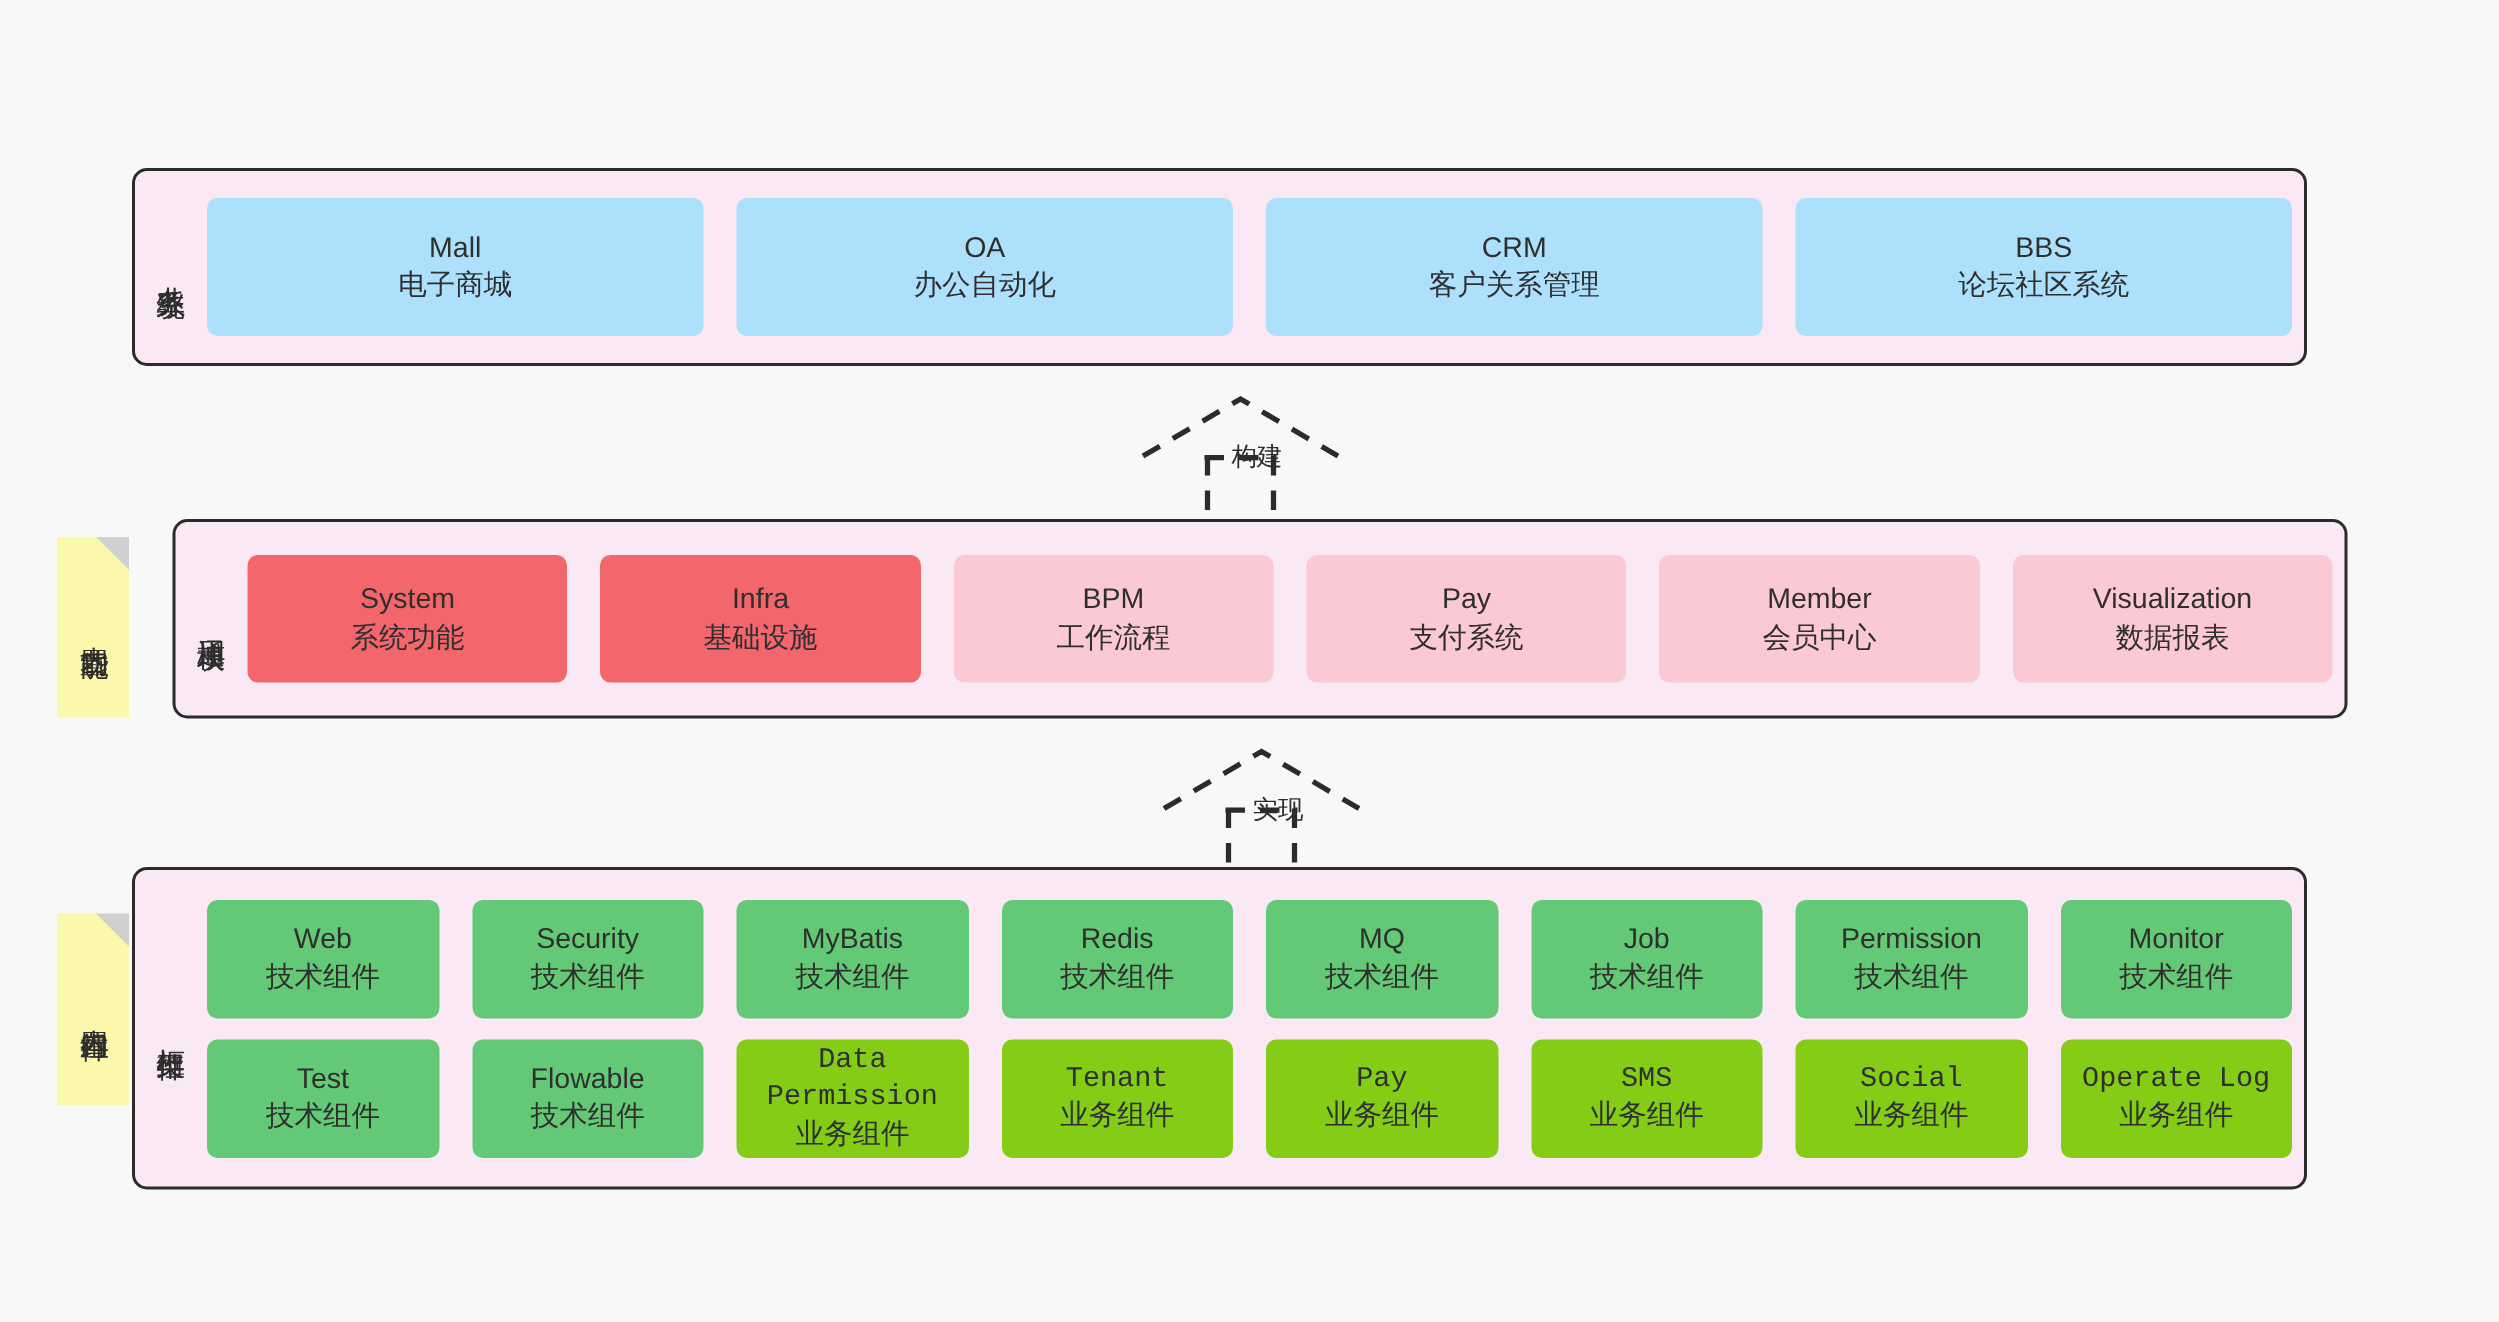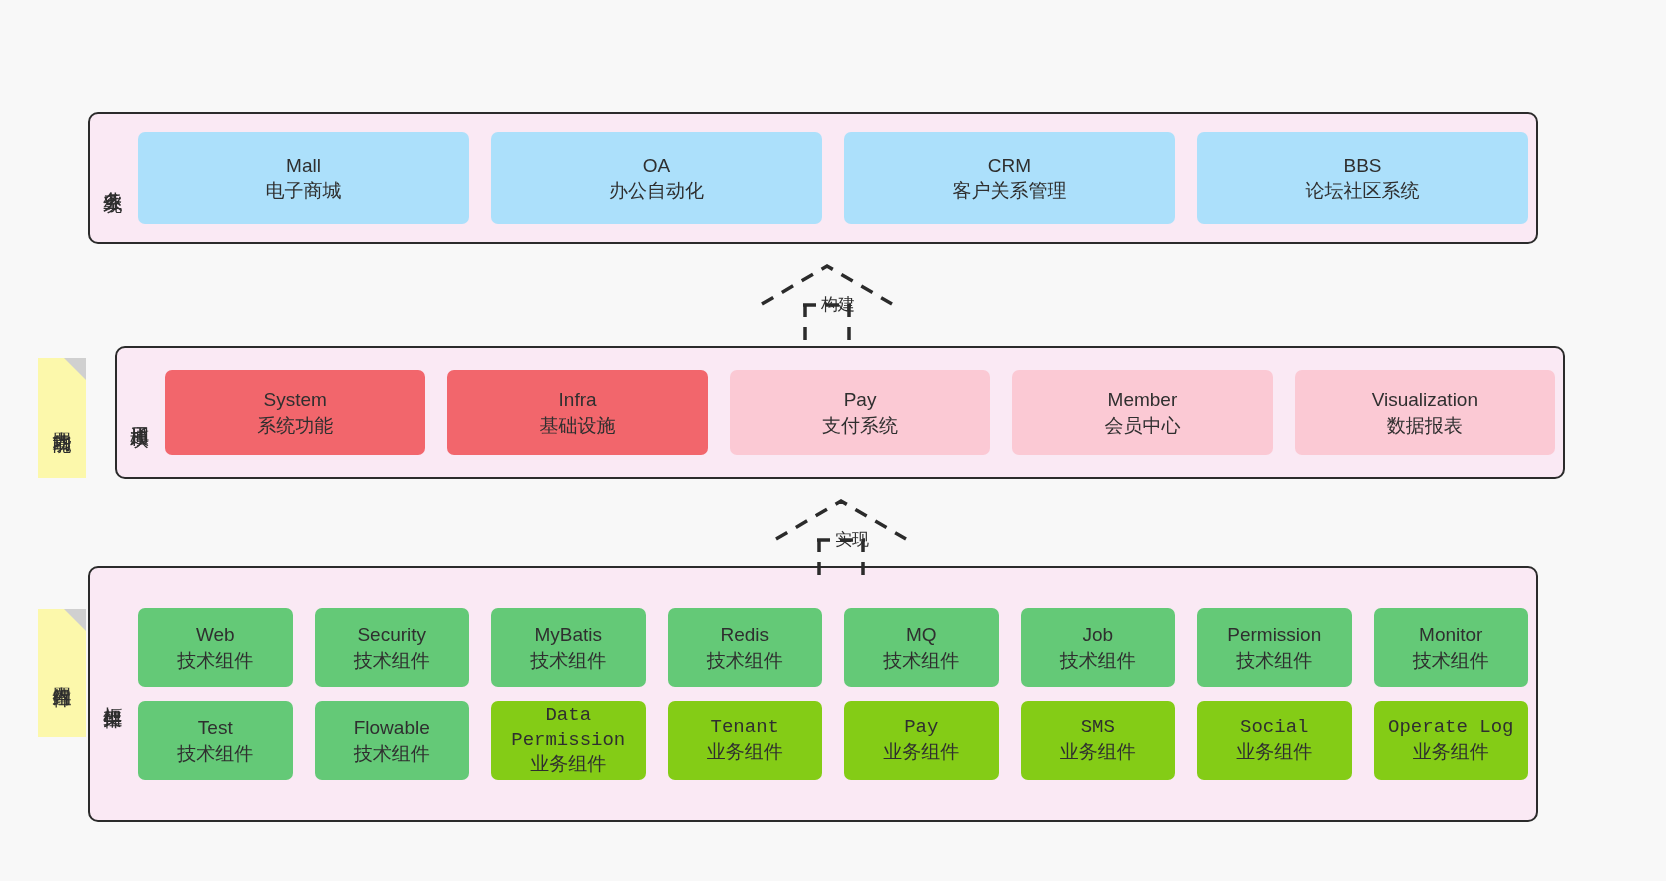--- a/index.html
+++ b/index.html
@@ -188,20 +188,24 @@
       <div class="row">
         <div class="node strong">
           <span class="t1">System</span>
           <span class="t2">系统功能</span>
         </div>
         <div class="node strong">
           <span class="t1">Infra</span>
           <span class="t2">基础设施</span>
         </div>
         <div class="node soft">
+          <span class="t1">BPM</span>
+          <span class="t2">工作流程</span>
+        </div>
+        <div class="node soft">
           <span class="t1">Pay</span>
           <span class="t2">支付系统</span>
         </div>
         <div class="node soft">
           <span class="t1">Member</span>
           <span class="t2">会员中心</span>
         </div>
         <div class="node soft">
           <span class="t1">Visualization</span>
           <span class="t2">数据报表</span>
@@ -218,21 +222,21 @@
       <path d="M 46 43 L 94 43" fill="none" stroke="#2b2b2b" stroke-width="3.5" stroke-dasharray="13 10"></path>
     </svg>
   </div>
   <div class="gen-label" style="left:835px; top:528px;">实现</div>
 
   <div class="sticky" style="left:38px; top:609px; height:128px;">
     <span class="fold"></span>
     <span>内置组件</span>
   </div>
 
-  <div class="layer fw-layer" style="left:88px; top:566px; width:1450px; height:256px;">
+  <div class="layer fw-layer" style="left:88px; top:578px; width:1450px; height:215px;">
     <div class="layer-title">框架组件</div>
     <div class="layer-body">
       <div class="rows">
 
         <div class="row">
           <div class="node tech">
             <span class="t1">Web</span>
             <span class="t2">技术组件</span>
           </div>
           <div class="node tech">

